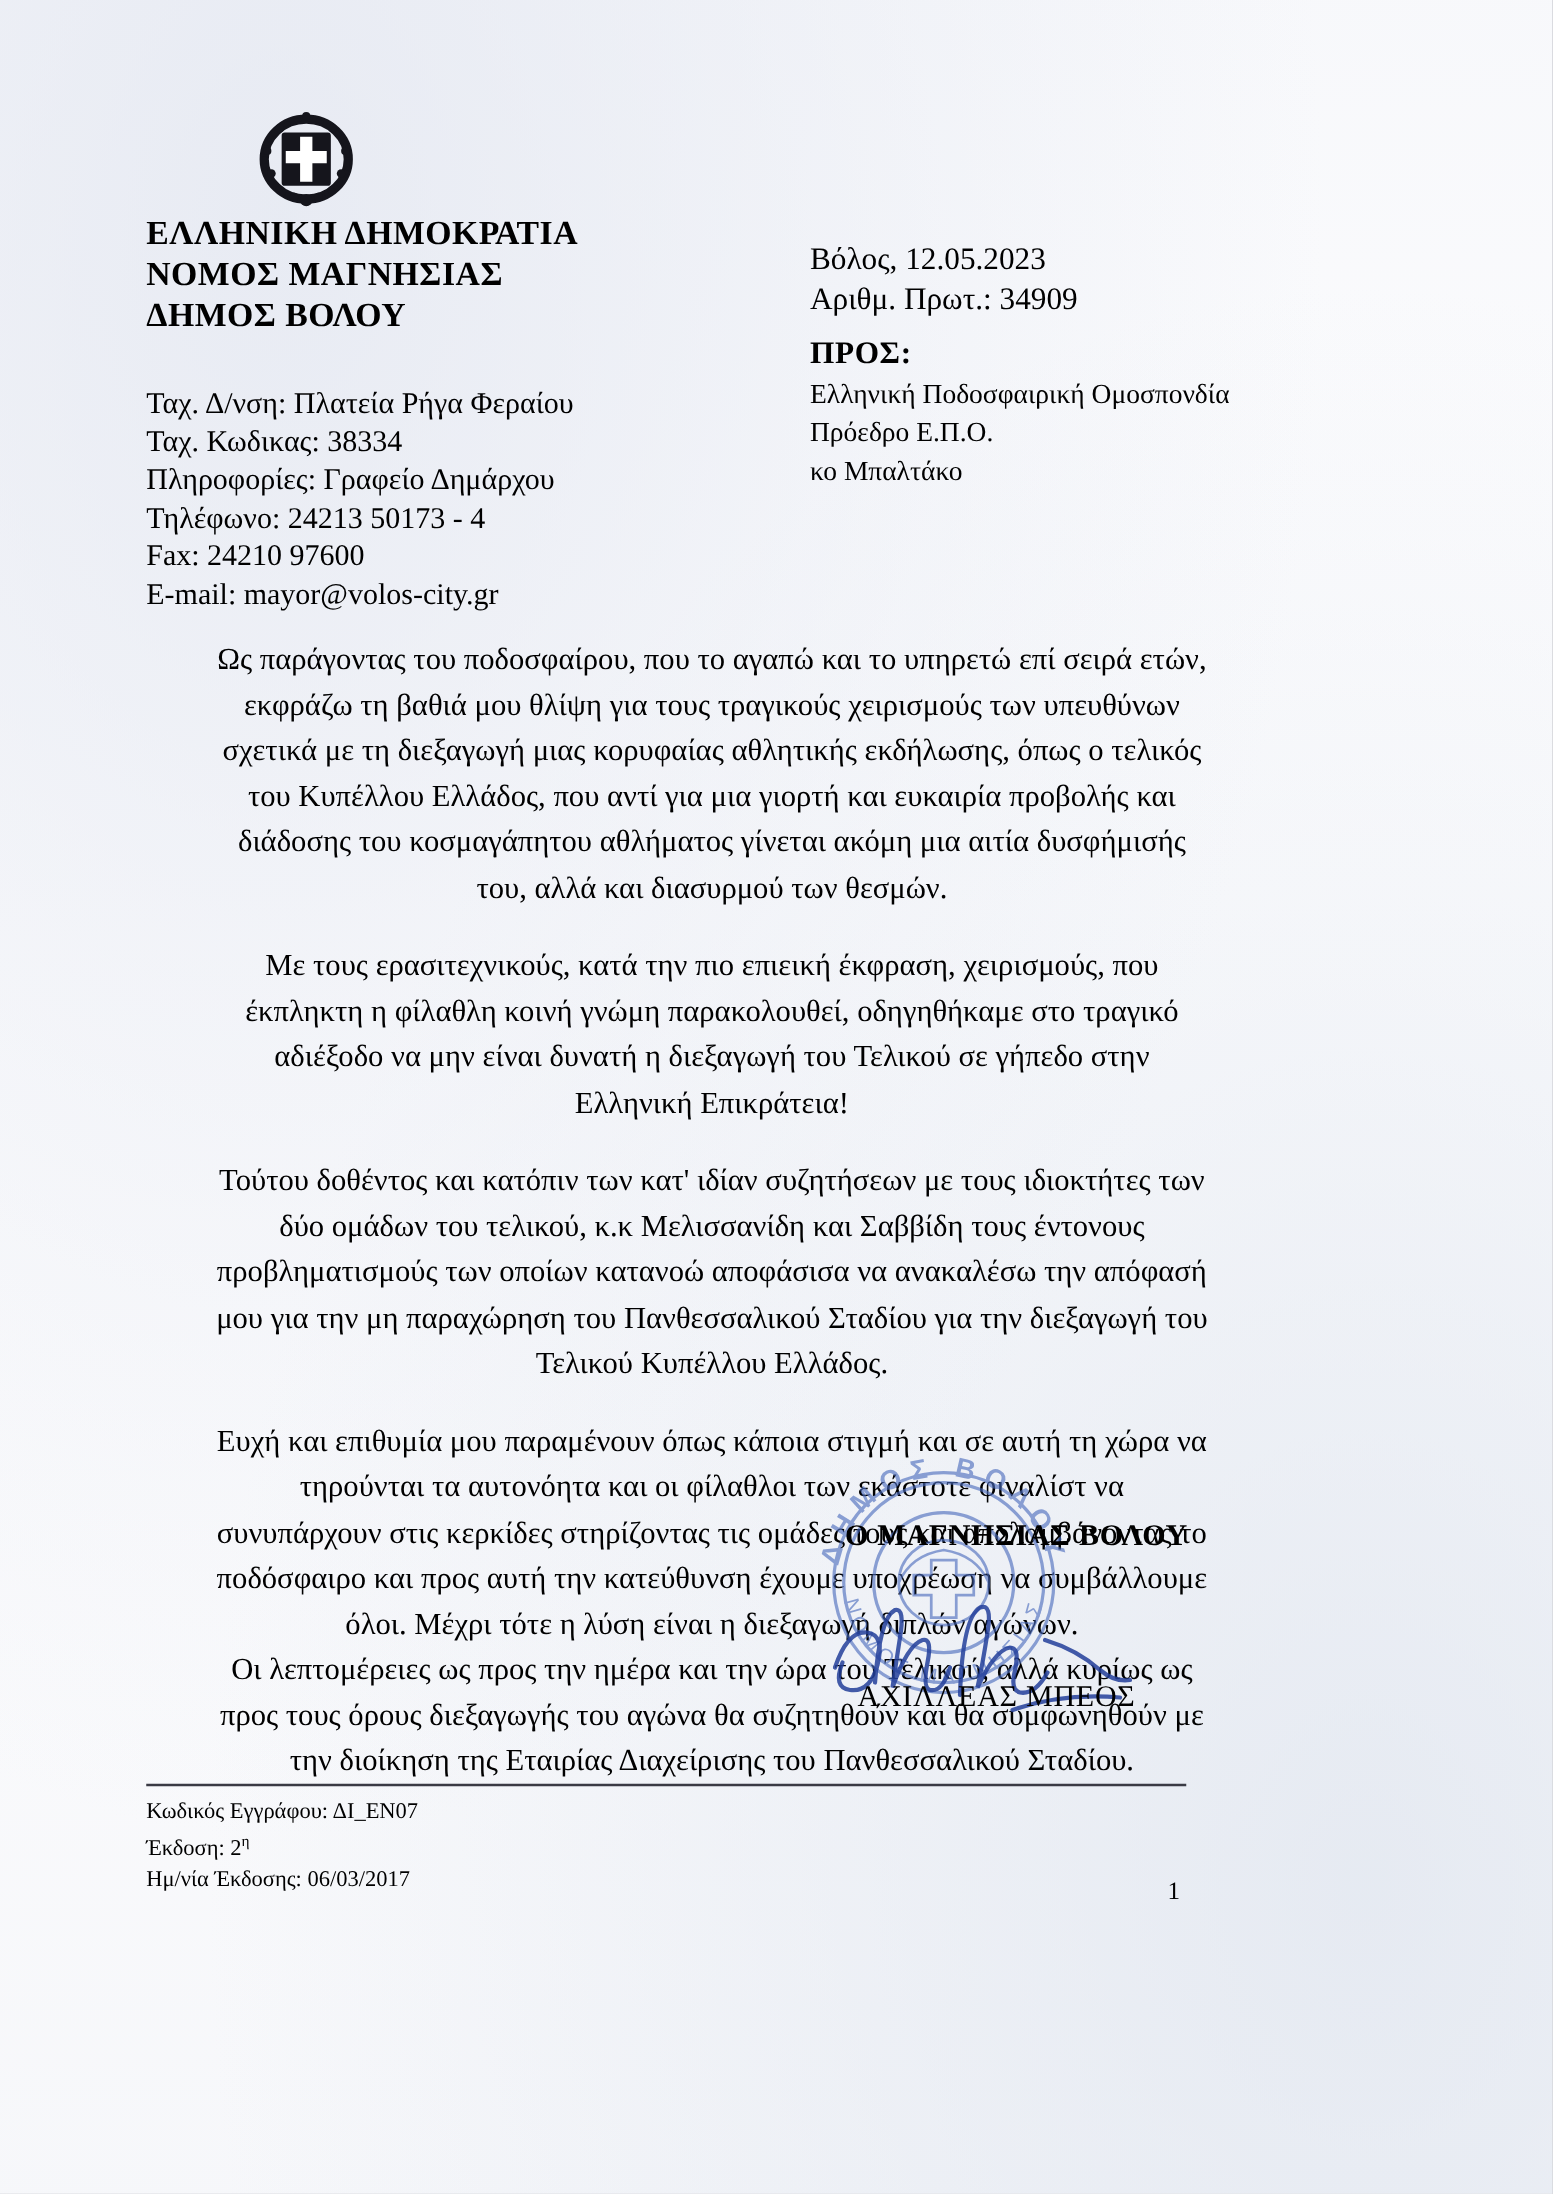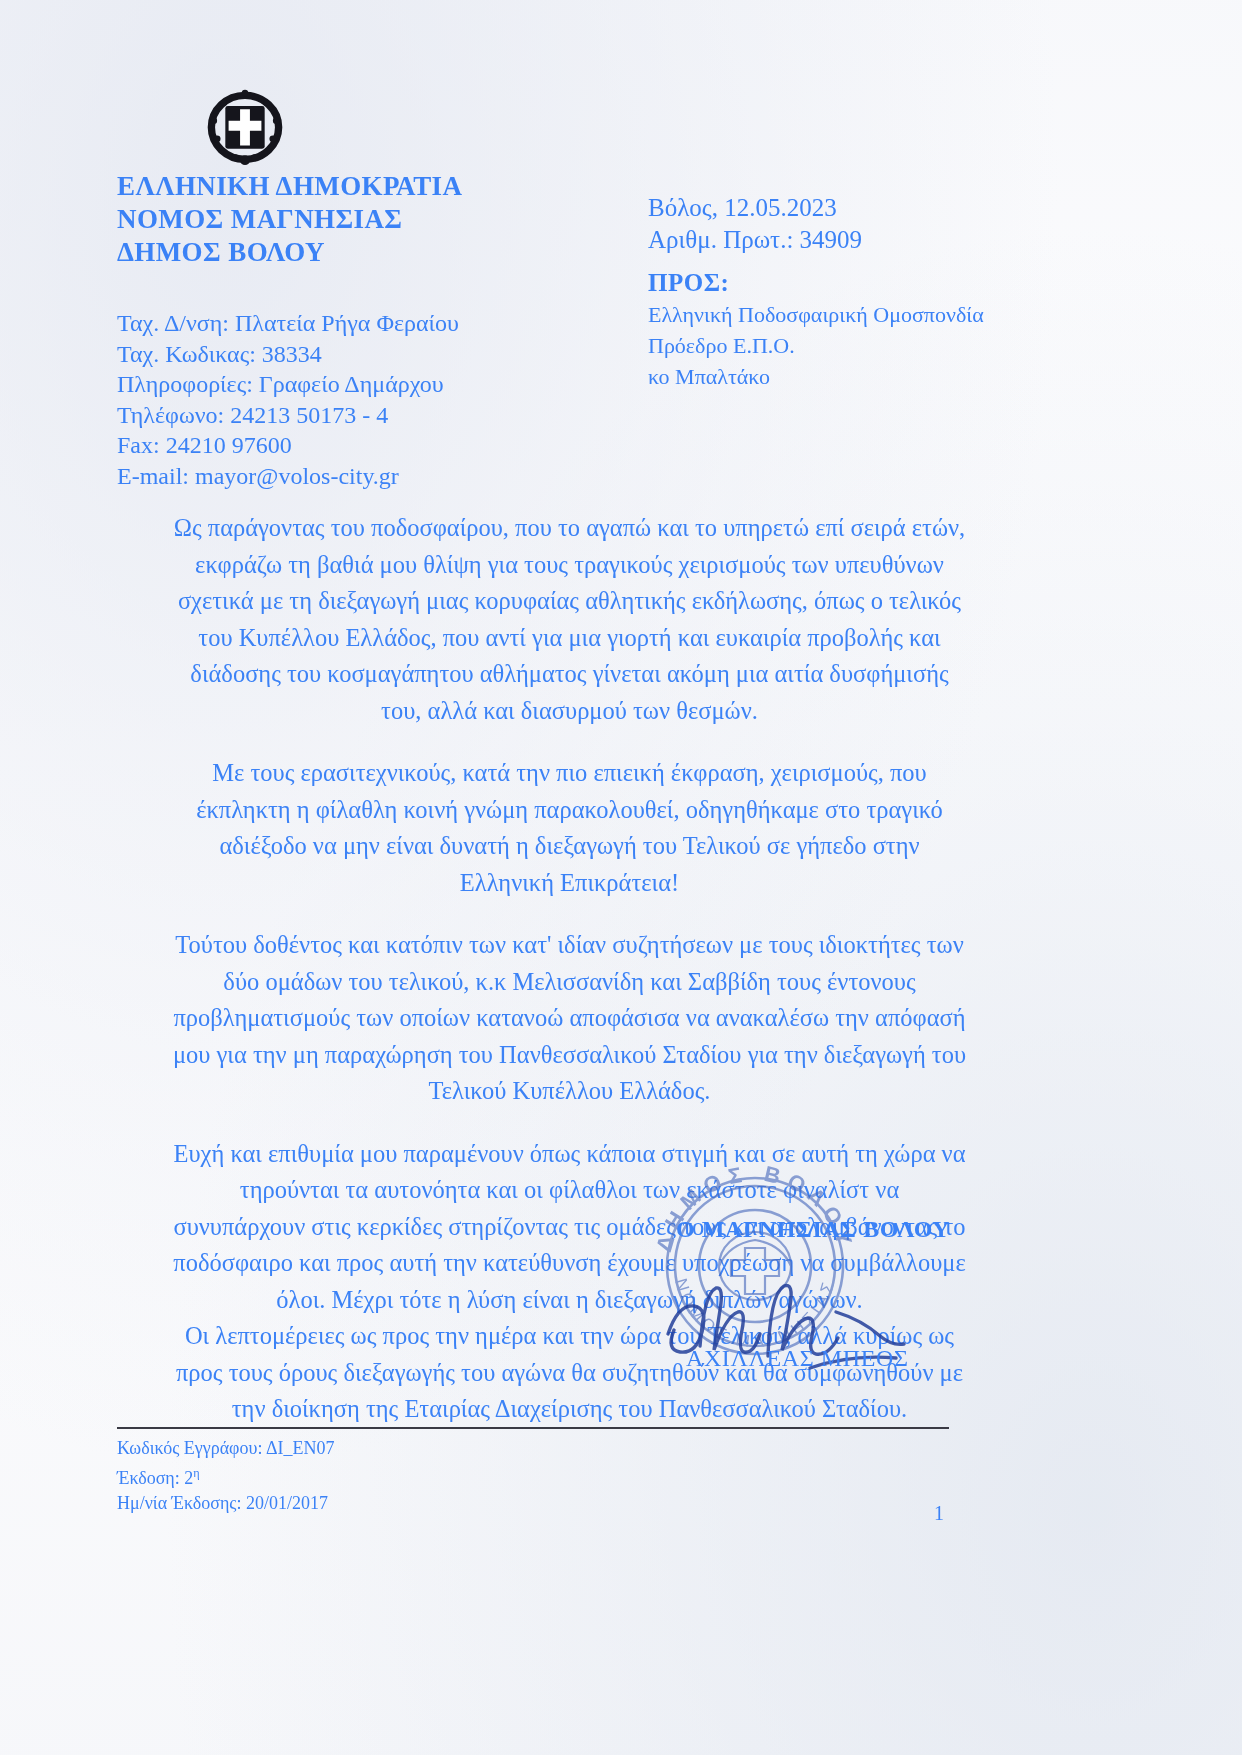--- a/index.html
+++ b/index.html
@@ -9,21 +9,21 @@
     background: #b9bcc2;
   }
   .page {
     position: relative;
     width: 1242px;
     height: 1755px;
     margin: 0 auto;
     background: #fbfbfd;
     overflow: hidden;
     font-family: "Liberation Serif", "DejaVu Serif", serif;
-    color: #3b82f6;
+    color: #000000;
   }
   
   .paper-tint {
     position: absolute;
     inset: 0;
     background:
       radial-gradient(ellipse at 18% 10%, rgba(226,230,240,0.75) 0%, rgba(255,255,255,0) 58%),
       radial-gradient(ellipse at 88% 86%, rgba(222,228,238,0.7) 0%, rgba(255,255,255,0) 60%),
       linear-gradient(178deg, #f7f8fb 0%, #fdfdfe 42%, #f6f7fa 100%);
     pointer-events: none;
@@ -286,18 +286,18 @@
 
     <div class="sig-title">Ο ΜΑΓΝΗΣΙΑΣ ΒΟΛΟΥ</div>
     <div class="sig-name">ΑΧΙΛΛΕΑΣ ΜΠΕΟΣ</div>
 
     <div class="footer-rule"></div>
     <div class="footer-block">
       <div class="footer-line">Κωδικός Εγγράφου: ΔΙ_ΕΝ07</div>
       <div class="footer-line">
         <span>Έκδοση: 2</span><sup>η</sup>
       </div>
-      <div class="footer-line">Ημ/νία Έκδοσης: 20/01/2017</div>
+      <div class="footer-line">Ημ/νία Έκδοσης: 06/03/2017</div>
     </div>
     <div class="page-number">1</div>
 
   </div>
 </div>
 
 </body></html>

